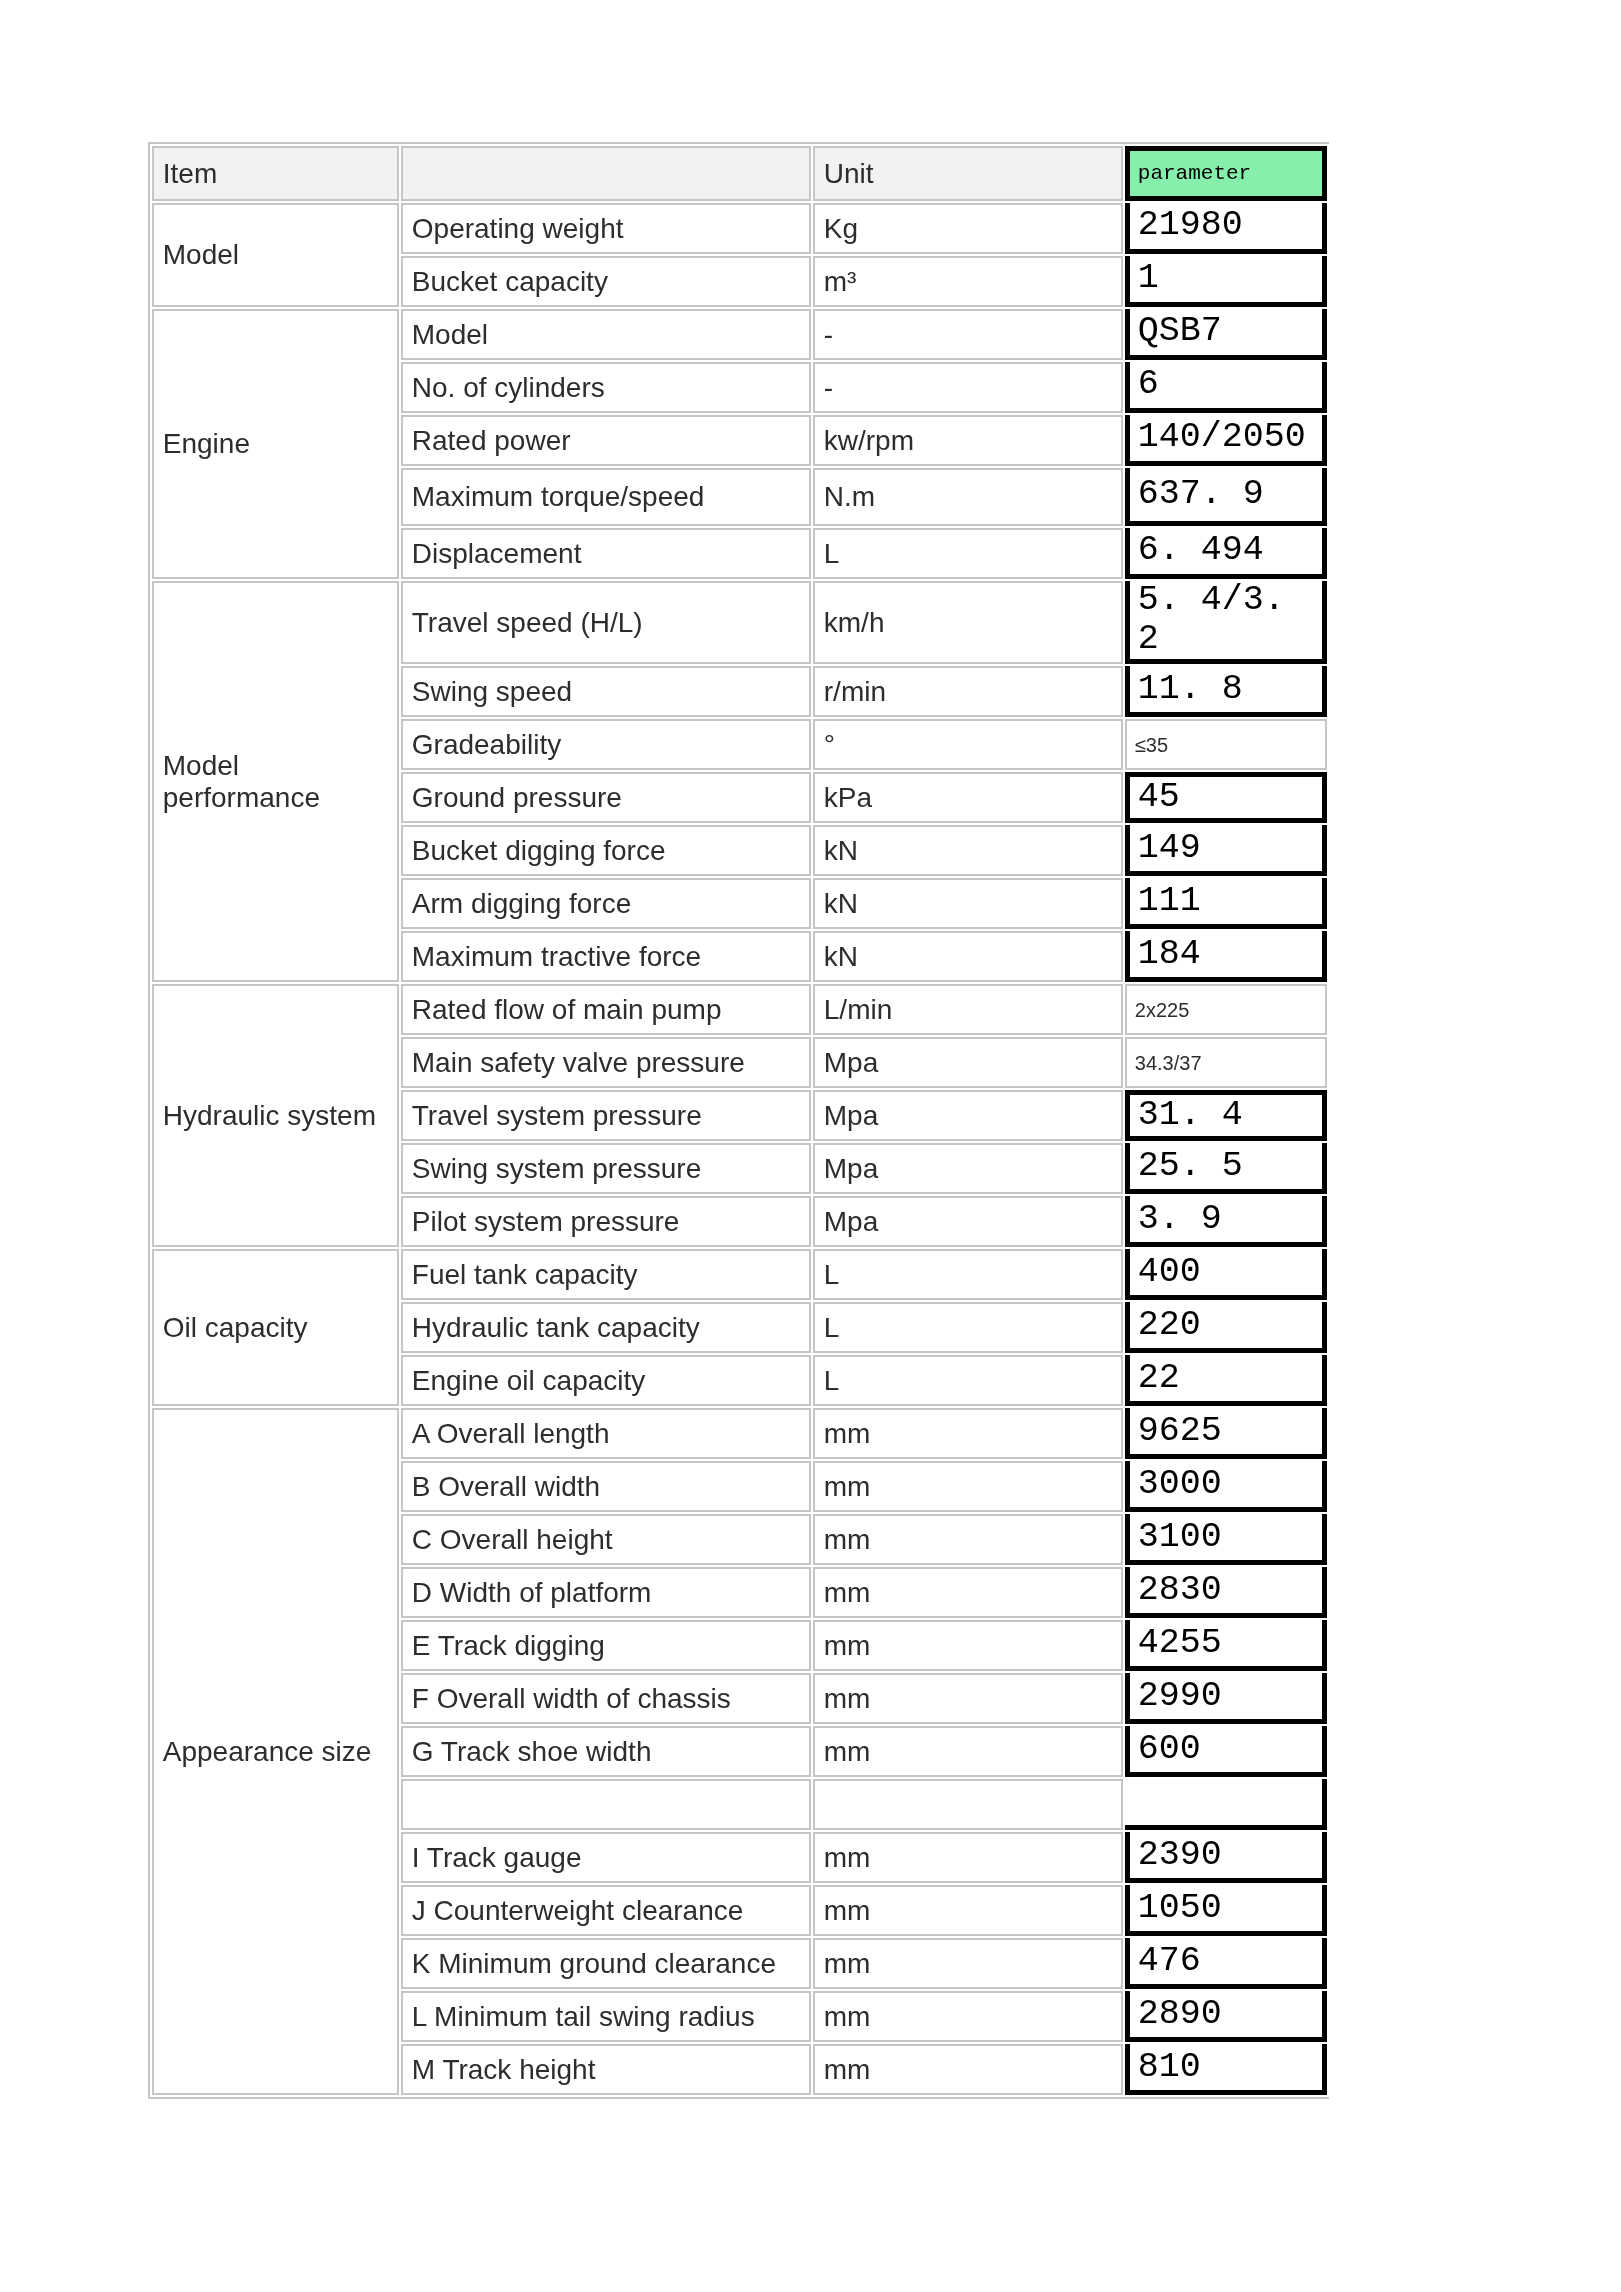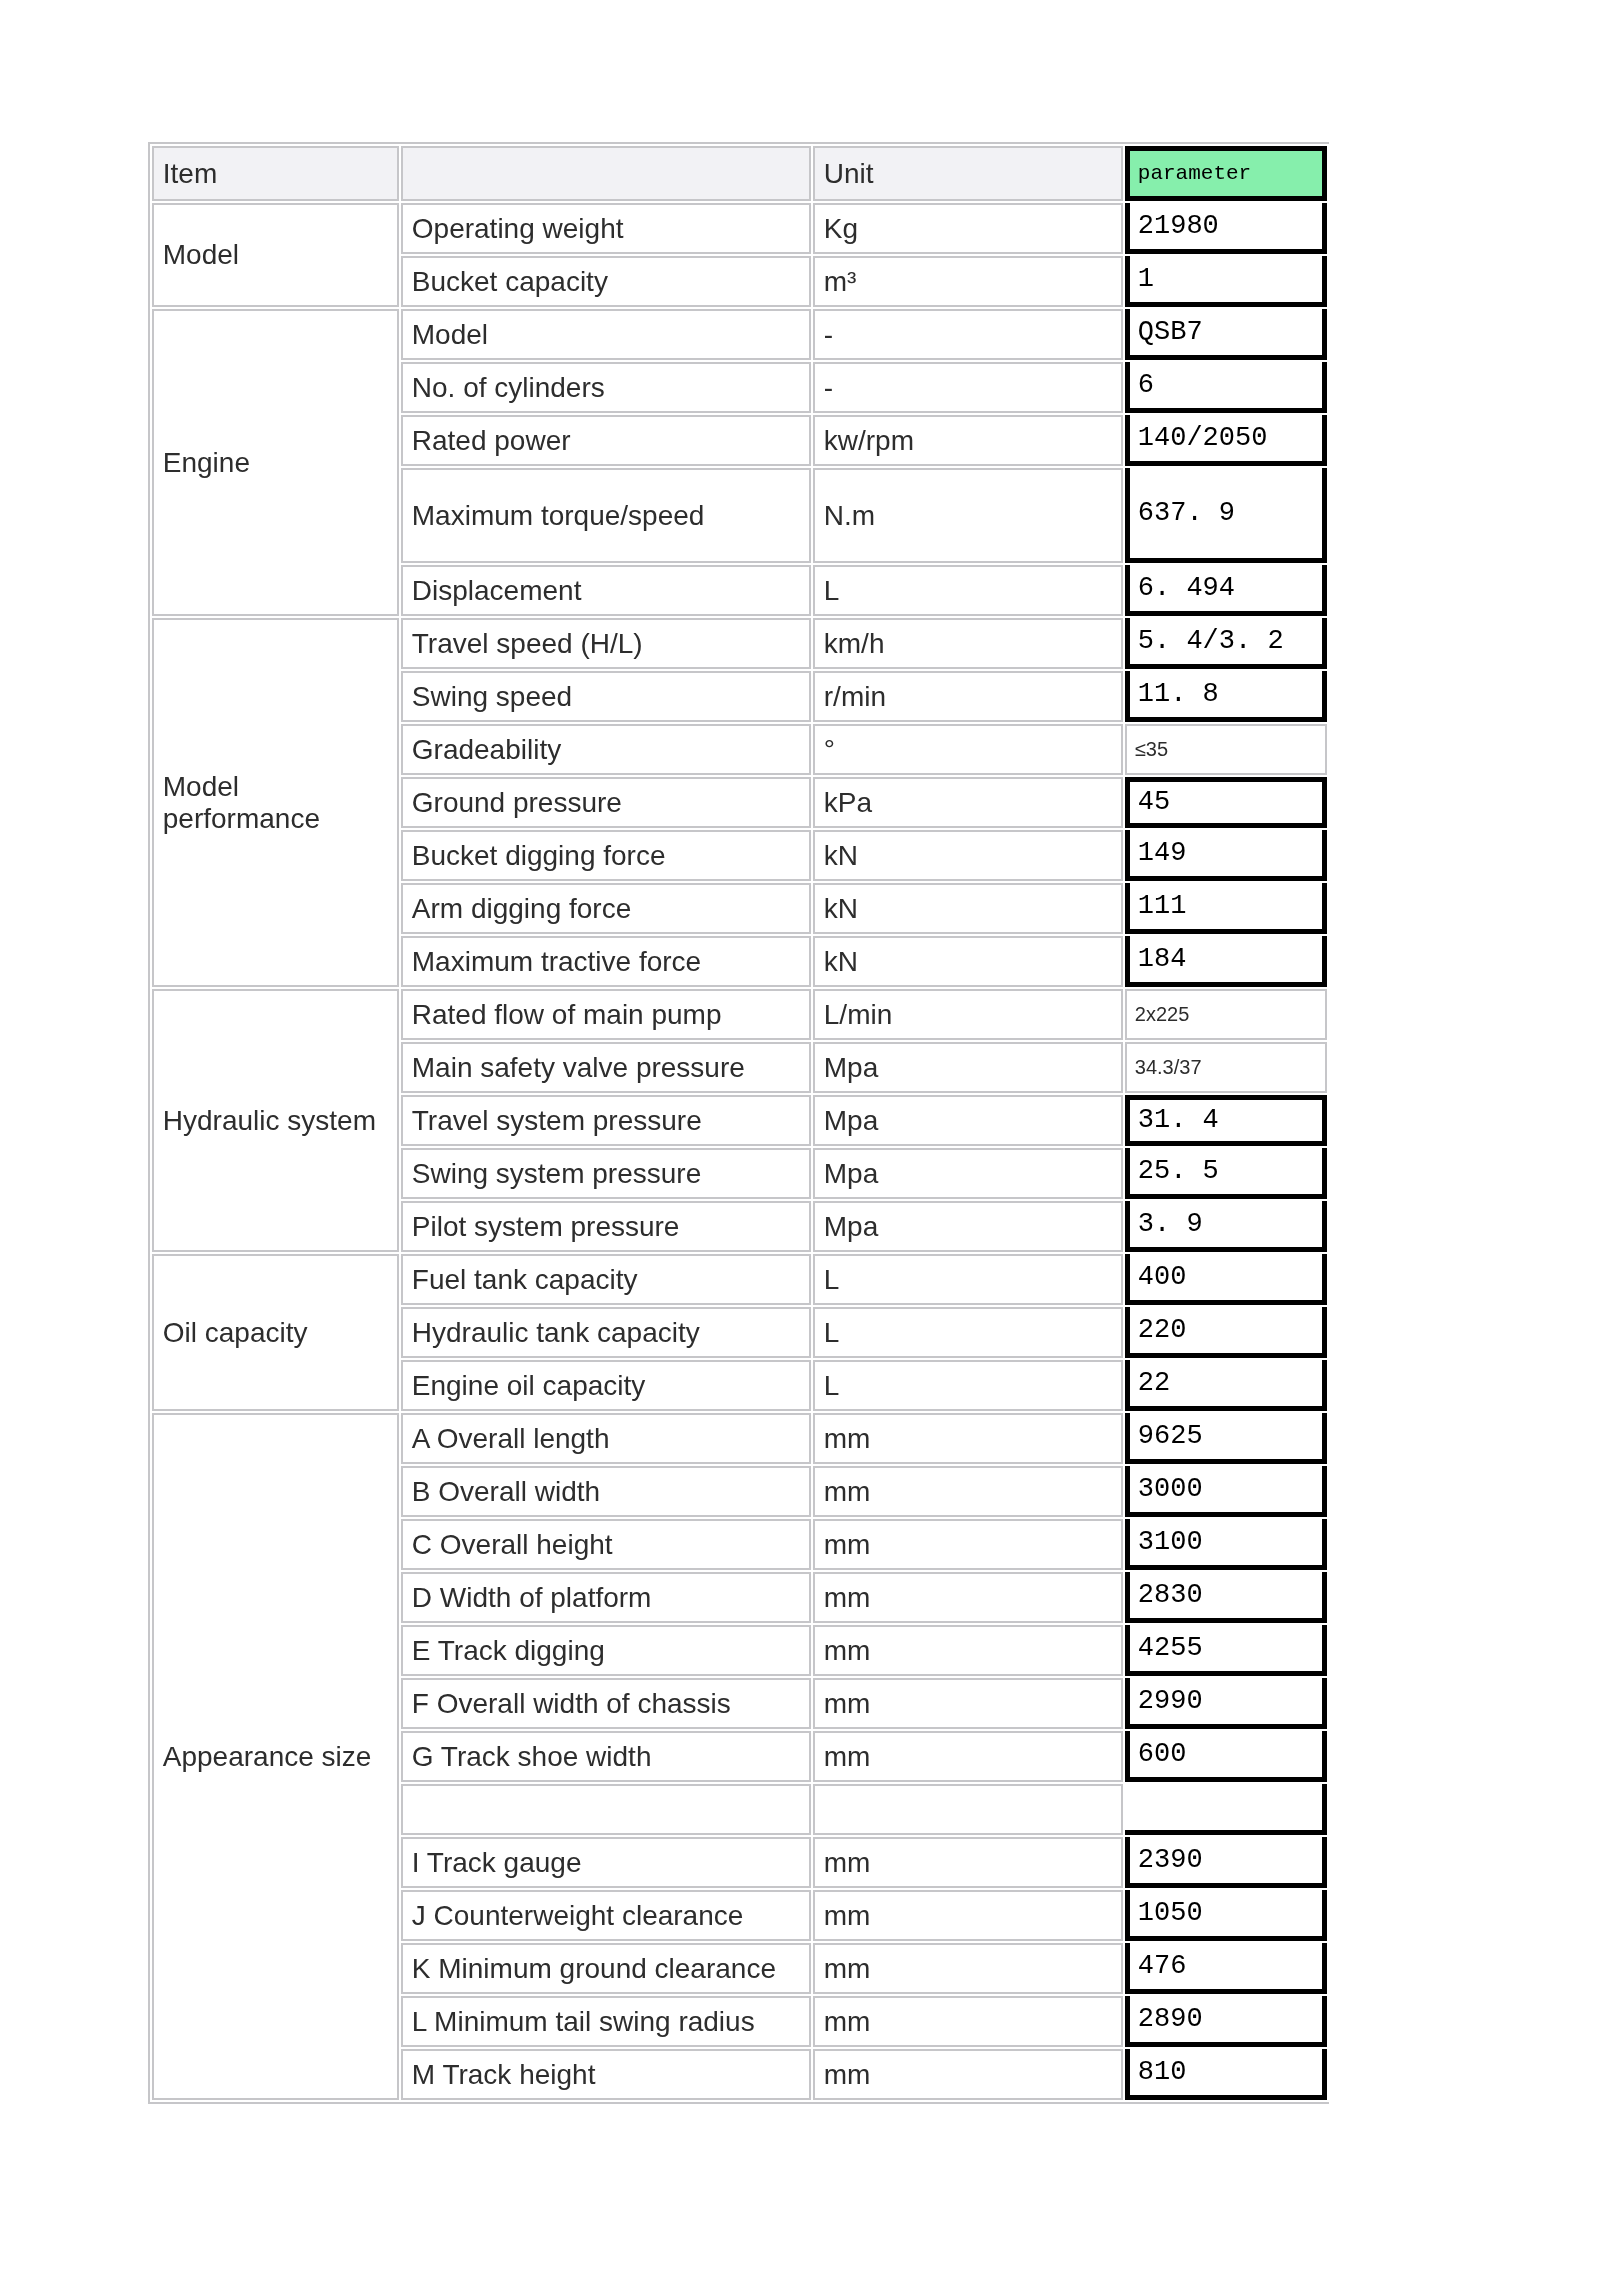--- a/index.html
+++ b/index.html
@@ -62,21 +62,21 @@
     height: 55px;
     padding: 0 2px 0 7.8px;
   }
   td.val-serif {
     background: #ffffff;
     border-left: 5.9px solid #000000;
     border-right: 5.9px solid #000000;
     border-bottom: 5.9px solid #000000;
     border-top: none;
     font-family: "Liberation Mono", monospace;
-    font-size: 27px;
+    font-size: 35px;
     color: #000000;
     height: 51px;
     padding: 0 2px 0 7.8px;
   }
   td.val-serif.blacktop {
     border-top: 5.9px solid #000000;
     margin-left: 32px;
   }
   td.val-sans {
     background: #ffffff;
@@ -87,21 +87,21 @@
     padding: 0 2px 0 7.8px;
   }
   td.val-empty {
     background: #ffffff;
     border-right: 5.9px solid #000000;
     border-bottom: 5.9px solid #000000;
     border-top: none;
     border-left: none;
     height: 51px;
   }
-  tr.tall td { height: 95px; }
+  tr.tall td { height: 58px; }
 </style>
 </head>
 <body>
 
 <div class="table-wrap">
   <table class="spec">
     <colgroup>
       <col style="width:247px">
       <col style="width:410px">
       <col style="width:310px">

